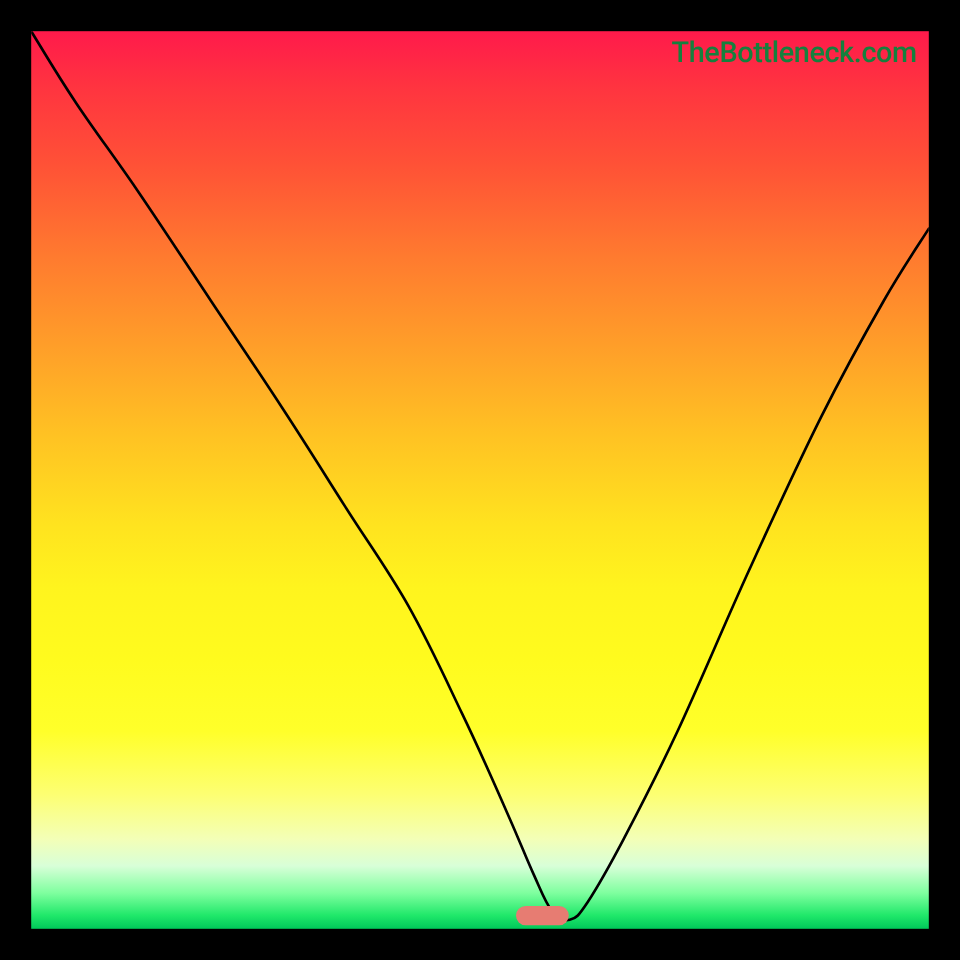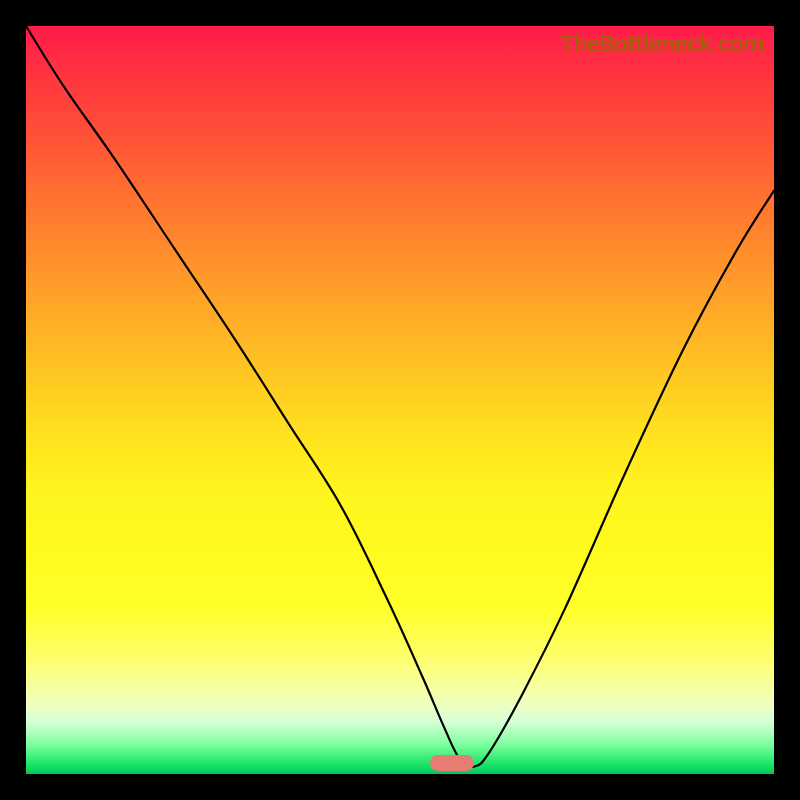--- a/index.html
+++ b/index.html
@@ -43,21 +43,21 @@
       #00c85a 100%
     );
   }
   .watermark {
     position: absolute;
     top: 4px;
     right: 10px;
     font-family: -apple-system, BlinkMacSystemFont, "Segoe UI", Roboto, Arial, sans-serif;
     font-size: 24px;
     font-weight: 500;
-    color: #a16207;
+    color: #15803d;
     letter-spacing: -0.3px;
     user-select: none;
   }
   .curve-svg {
     position: absolute;
     left: 0;
     top: 0;
     width: 748px;
     height: 748px;
   }

